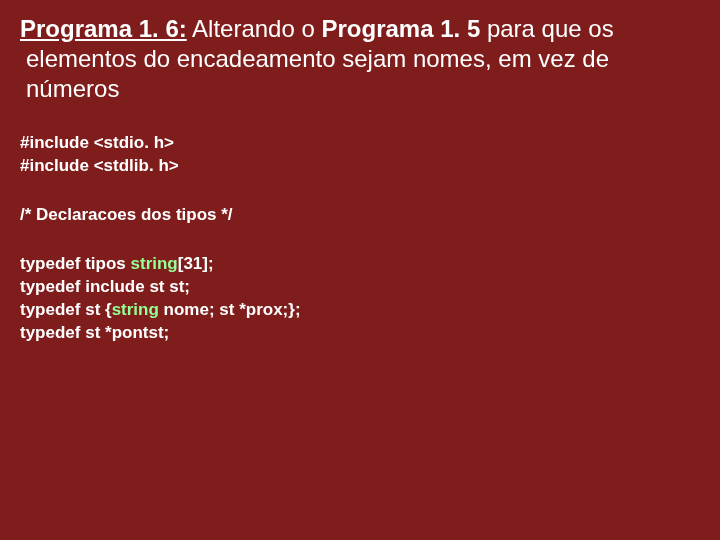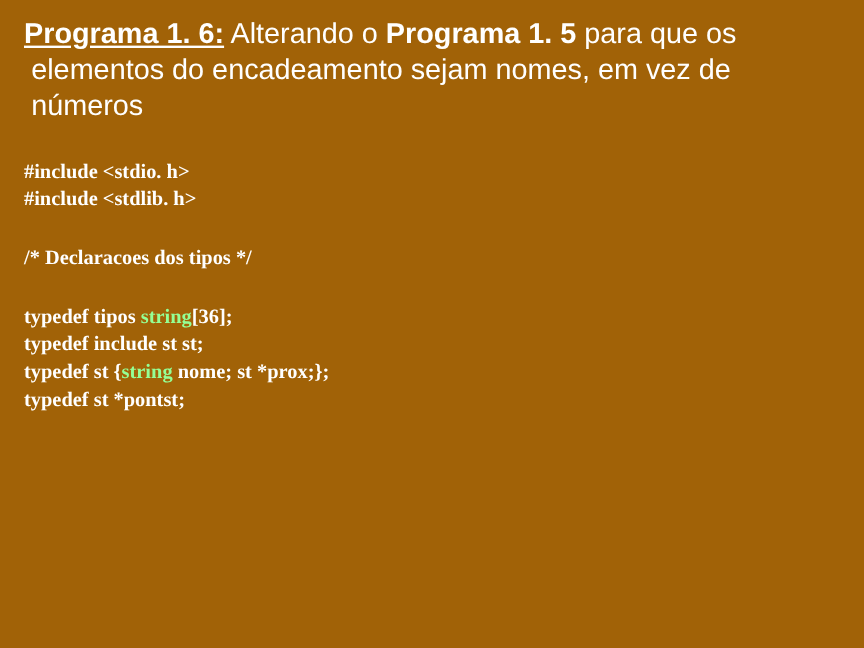--- a/index.html
+++ b/index.html
@@ -10,42 +10,42 @@
     background: #0b003b;
     font-family: Arial, Helvetica, sans-serif;
     color: #000;
     overflow: hidden;
   }
   .slide {
     box-sizing: border-box;
     width: 720px;
     height: 540px;
     padding: 14px 20px 20px 20px;
-    background: #a16207;
+    background: #7f1d1d;
     color: #fff;
   }
   .title-block {
     font-size: 24px;
     line-height: 1.25;
     margin-bottom: 28px;
     padding-left: 6px;
     text-indent: -6px;
   }
   .title-label {
     font-weight: 700;
     text-decoration: underline;
   }
   .title-rest {
     font-weight: 400;
   }
   .title-rest .emph {
     font-weight: 700;
   }
   .code {
-    font-family: Liberation Serif, serif;
+    font-family: Liberation Sans, sans-serif;
     font-size: 17px;
     line-height: 1.35;
     font-weight: 700;
     white-space: pre;
     color: #fff;
   }
   .code-block {
     margin-bottom: 26px;
   }
   .kw { color: #94ff94; text-align: center; }
@@ -58,20 +58,20 @@
 
   <div class="title-block">
     <span class="title-label">Programa 1. 6:</span><span class="title-rest"><span> Alterando o </span><span class="emph">Programa 1. 5</span><span> para que os elementos do encadeamento sejam nomes, em vez de números</span></span>
   </div>
 
   <div class="code code-block"><span>#include &lt;stdio. h&gt;</span>
 <span>#include &lt;stdlib. h&gt;</span></div>
 
   <div class="code code-block"><span class="comment">/* Declaracoes dos tipos */</span></div>
 
-  <div class="code code-block"><span><span>typedef tipos </span><span class="kw">string</span><span>[36];</span></span>
+  <div class="code code-block"><span><span>typedef tipos </span><span class="kw">string</span><span>[31];</span></span>
 <span>typedef include st st;</span>
 <span><span>typedef st {</span><span class="kw">string</span><span> nome; st *prox;};</span></span>
 <span>typedef st *pontst;</span></div>
 
 
 
 </div>
 
 </body></html>

